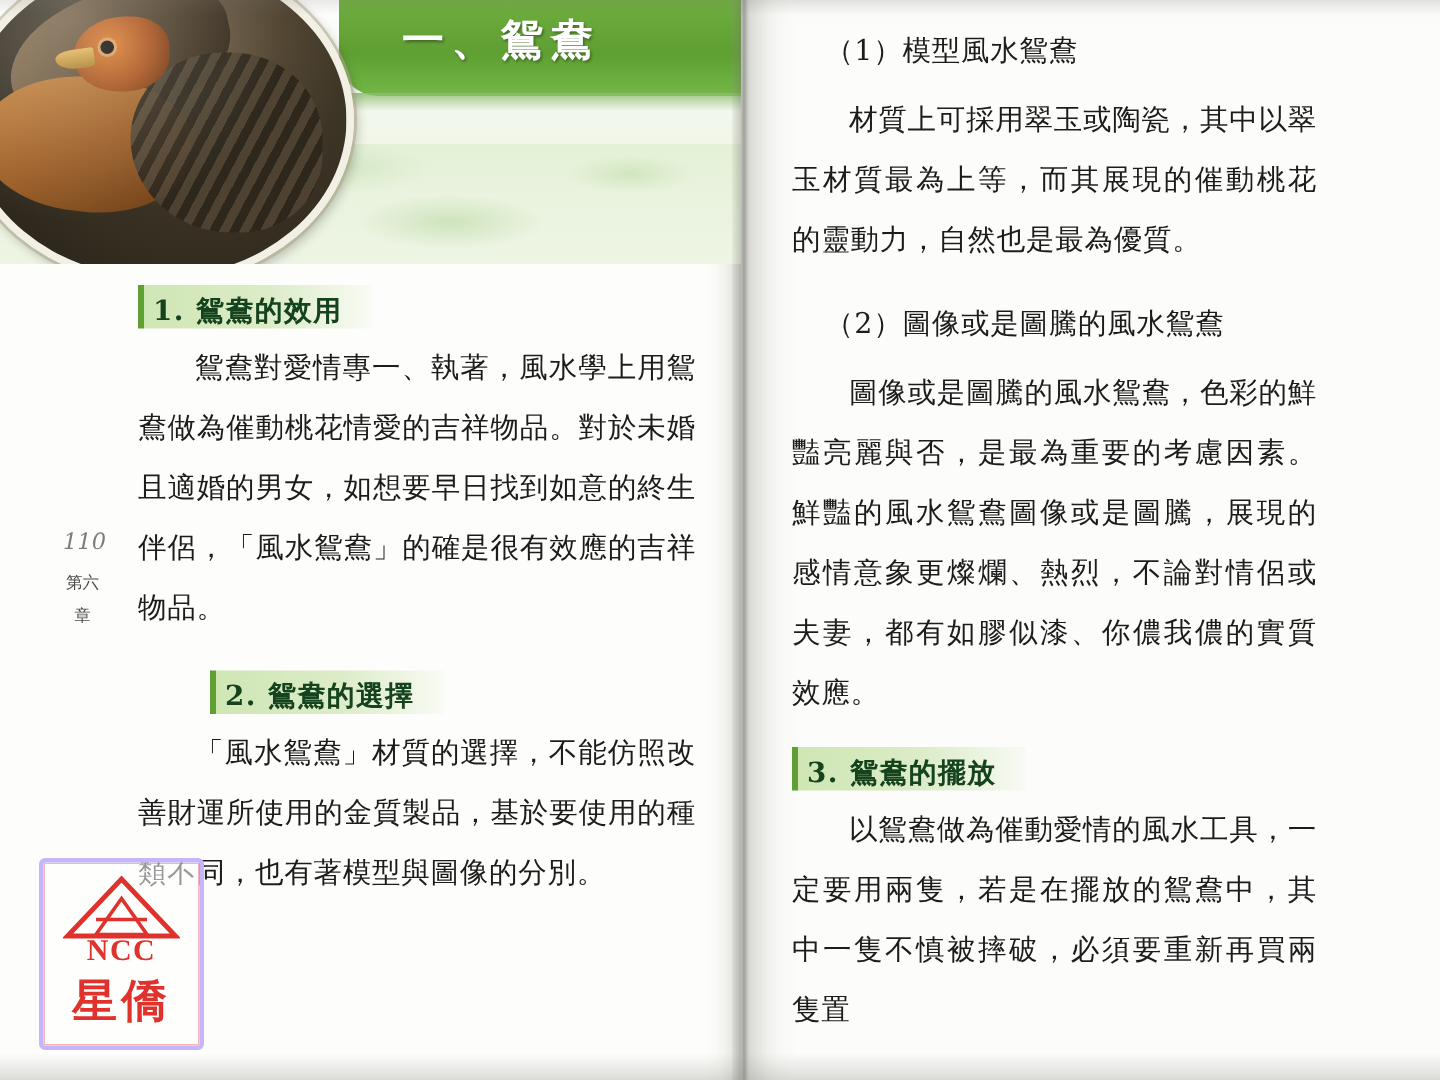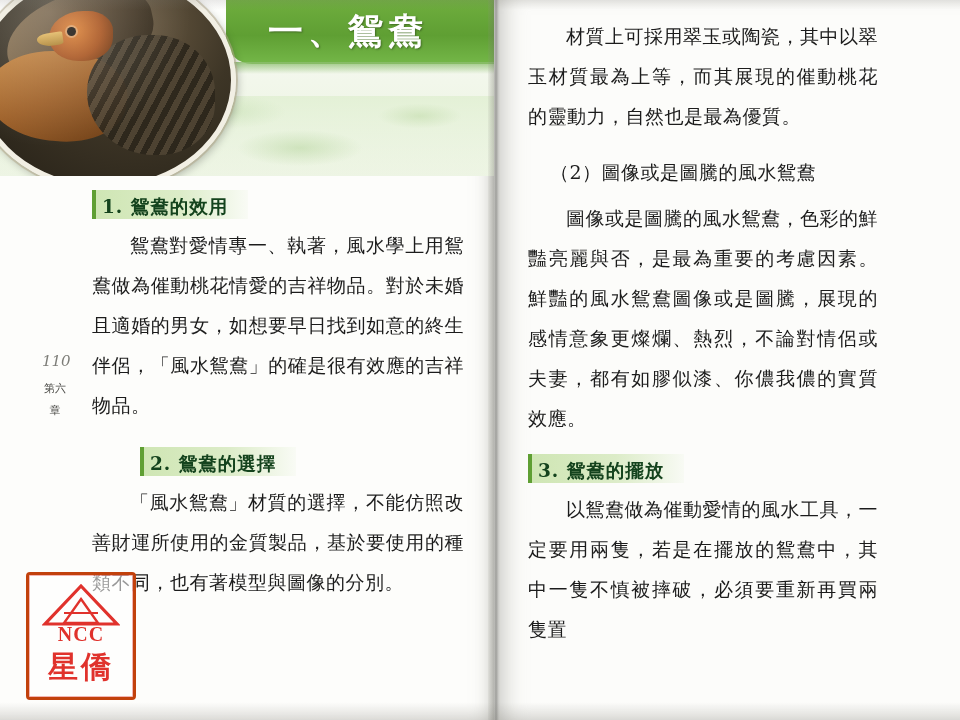--- a/index.html
+++ b/index.html
@@ -81,21 +81,21 @@
     width: 268px;
     height: 12px;
     background: linear-gradient(to bottom, rgba(140,190,110,0.85), rgba(200,225,180,0.0));
   }
   .chapter-title {
     position: absolute;
     left: 268px;
     top: 8px;
     width: 200px;
     color: #ffffff;
-    font-size: 35px;
+    font-size: 28px;
     letter-spacing: 5px;
     font-weight: bold;
     text-shadow: 1px 1px 2px rgba(0,0,0,0.35);
     font-family: "DejaVu Serif", serif;
   }
   
   .banner-leaf {
     position: absolute;
     left: 0;
     top: 96px;
@@ -220,21 +220,21 @@
     font-family: "DejaVu Serif", serif;
   }
 
   
   .stamp {
     position: absolute;
     left: 26px;
     top: 572px;
     width: 104px;
     height: 122px;
-    border: 3px solid #c2410c;
+    border: 3px solid #c4b5fd;
     border-radius: 4px;
     background: rgba(255,255,255,0.55);
     box-shadow: 0 0 0 1px rgba(224,50,44,0.35) inset;
   }
   .stamp .mark {
     position: absolute;
     left: 13px; top: 8px;
     width: 78px; height: 44px;
   }
   .stamp .ncc {
@@ -324,20 +324,21 @@
       <div class="cn">星僑</div>
     </div>
   </div>
 
   <div class="gutter"></div>
 
   <div class="page-right">
 
     <div class="col" style="left:28px; top:10px; width:350px;">
 
+      <p class="para" style="text-indent:22px; margin-top:4px;">（1）模型風水鴛鴦</p>
       <p class="para indent">材質上可採用翠玉或陶瓷，其中以翠玉材質最為上等，而其展現的催動桃花的靈動力，自然也是最為優質。</p>
 
       <p class="para" style="text-indent:22px; margin-top:16px;">（2）圖像或是圖騰的風水鴛鴦</p>
       <p class="para indent">圖像或是圖騰的風水鴛鴦，色彩的鮮豔亮麗與否，是最為重要的考慮因素。鮮豔的風水鴛鴦圖像或是圖騰，展現的感情意象更燦爛、熱烈，不論對情侶或夫妻，都有如膠似漆、你儂我儂的實質效應。</p>
 
       <div class="section-head" style="margin-top:16px;">
         <div class="hl"></div>
         <span class="txt">3. 鴛鴦的擺放</span>
       </div>
       <p class="para indent">以鴛鴦做為催動愛情的風水工具，一定要用兩隻，若是在擺放的鴛鴦中，其中一隻不慎被摔破，必須要重新再買兩隻置</p>

